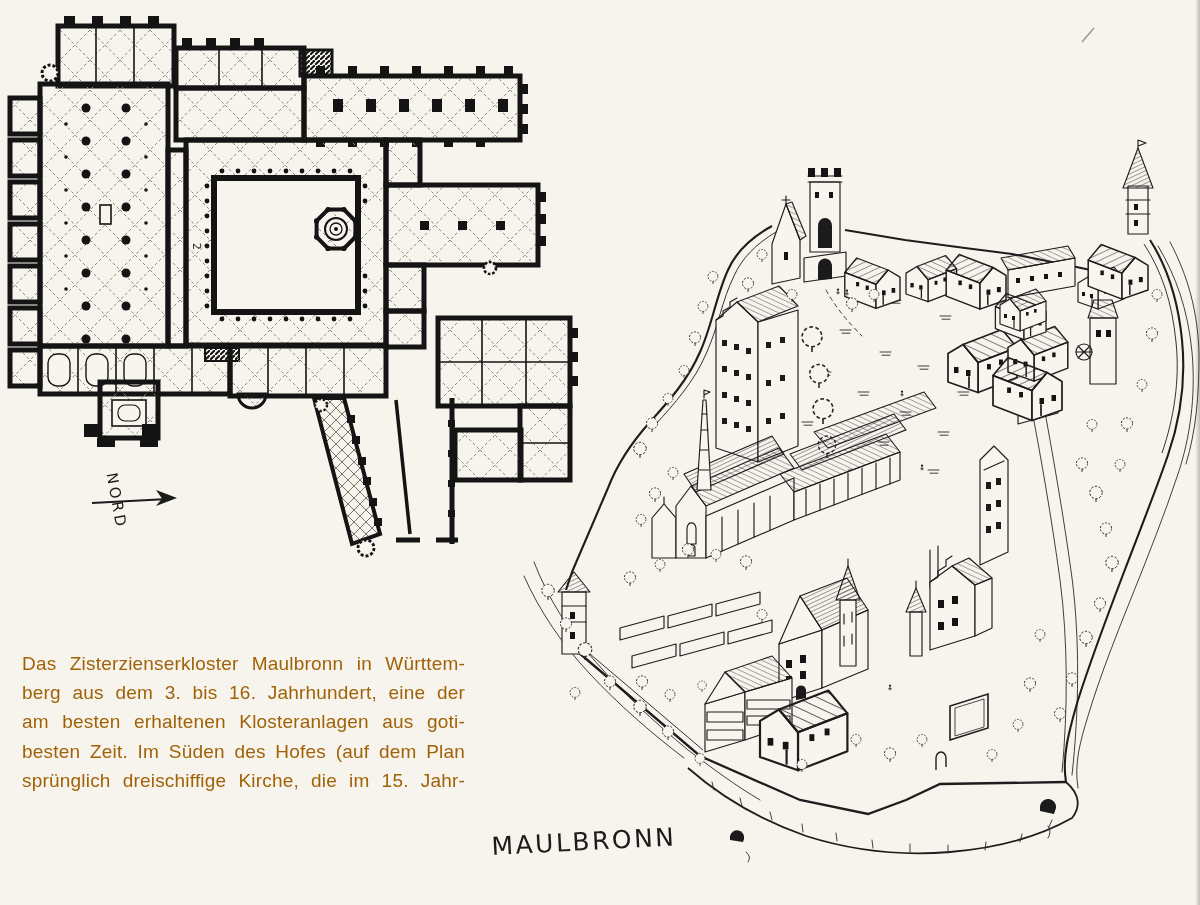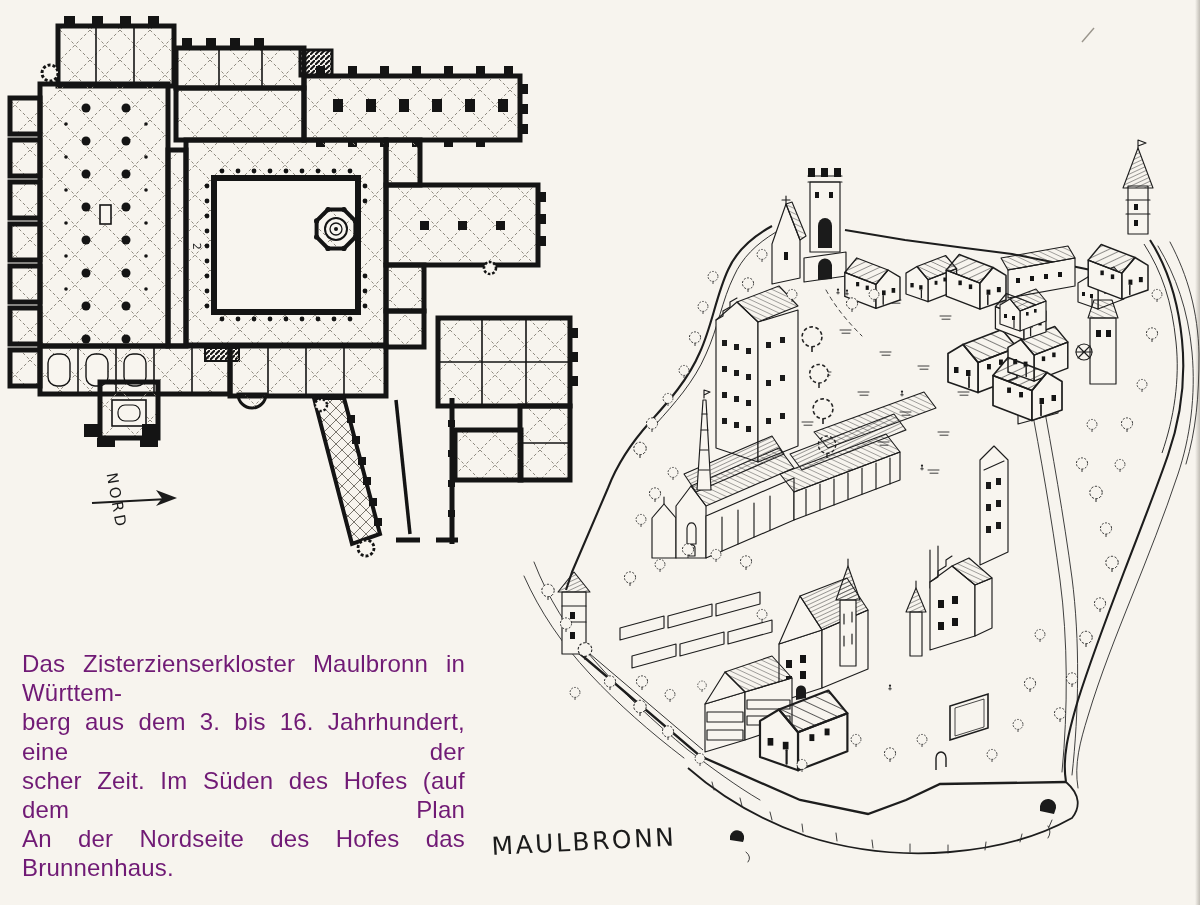--- a/index.html
+++ b/index.html
@@ -1,22 +1,22 @@
 <!DOCTYPE html>
 <html><head>
 <meta charset="utf-8">
 <style>
   html,body{margin:0;padding:0;}
   .page{position:relative;width:1200px;height:905px;background:#f7f4ee;overflow:hidden;
         font-family:"Liberation Sans",sans-serif;}
   .art{position:absolute;left:0;top:0;}
   .edge-shade{position:absolute;right:0;top:0;width:5px;height:100%;
         background:linear-gradient(to right,rgba(0,0,0,0),rgba(90,85,75,.35));}
-  .caption{position:absolute;left:22px;top:649px;width:443px;color:#701a75;
-        font-size:24px;line-height:29.2px;letter-spacing:.2px;}
+  .caption{position:absolute;left:22px;top:649px;width:443px;color:#a16207;
+        font-size:19px;line-height:29.2px;letter-spacing:.2px;}
   .caption .ln{text-align:justify;text-align-last:justify;white-space:normal;}
   
   .rm{fill:url(#vx);stroke:#141414;stroke-width:5;stroke-linejoin:miter;}
   .blk{fill:#141414;stroke:none;}
   .thin{fill:none;stroke:#141414;stroke-width:1.6;}
   .w{fill:#f8f5ef;stroke:#1d1d1d;stroke-width:1.15;stroke-linejoin:round;stroke-linecap:round;}
   .ln1{fill:none;stroke:#1d1d1d;stroke-width:1.15;stroke-linejoin:round;stroke-linecap:round;}
   .lnf{fill:none;stroke:#2a2a2a;stroke-width:.9;stroke-linecap:round;}
   .r1{fill:url(#ph1);stroke:#1d1d1d;stroke-width:1.1;stroke-linejoin:round;}
   .r2{fill:url(#ph2);stroke:#1d1d1d;stroke-width:1.1;stroke-linejoin:round;}
@@ -590,18 +590,19 @@
 
     <path d="M1082,42 L1094,28" stroke="#9a958c" stroke-width="1.4" fill="none"></path>
 
     <text class="hand" x="492" y="855" font-size="25" letter-spacing="2.5" transform="rotate(-3 492 855)">MAULBRONN</text>
   </g>
 </svg>
 
 <div class="caption">
   <div class="ln">Das Zisterzienserkloster Maulbronn in Württem-</div>
   <div class="ln">berg aus dem 3. bis 16. Jahrhundert, eine der</div>
-  <div class="ln">scher Zeit. Im Süden des Hofes (auf dem Plan</div>
-  <div class="ln">An der Nordseite des Hofes das Brunnenhaus.</div>
+  <div class="ln">am besten erhaltenen Klosteranlagen aus goti-</div>
+  <div class="ln">besten Zeit. Im Süden des Hofes (auf dem Plan</div>
+  <div class="ln">sprünglich dreischiffige Kirche, die im 15. Jahr-</div>
 </div>
 
 <div class="edge-shade"></div>
 </div>
 
 </body></html>

